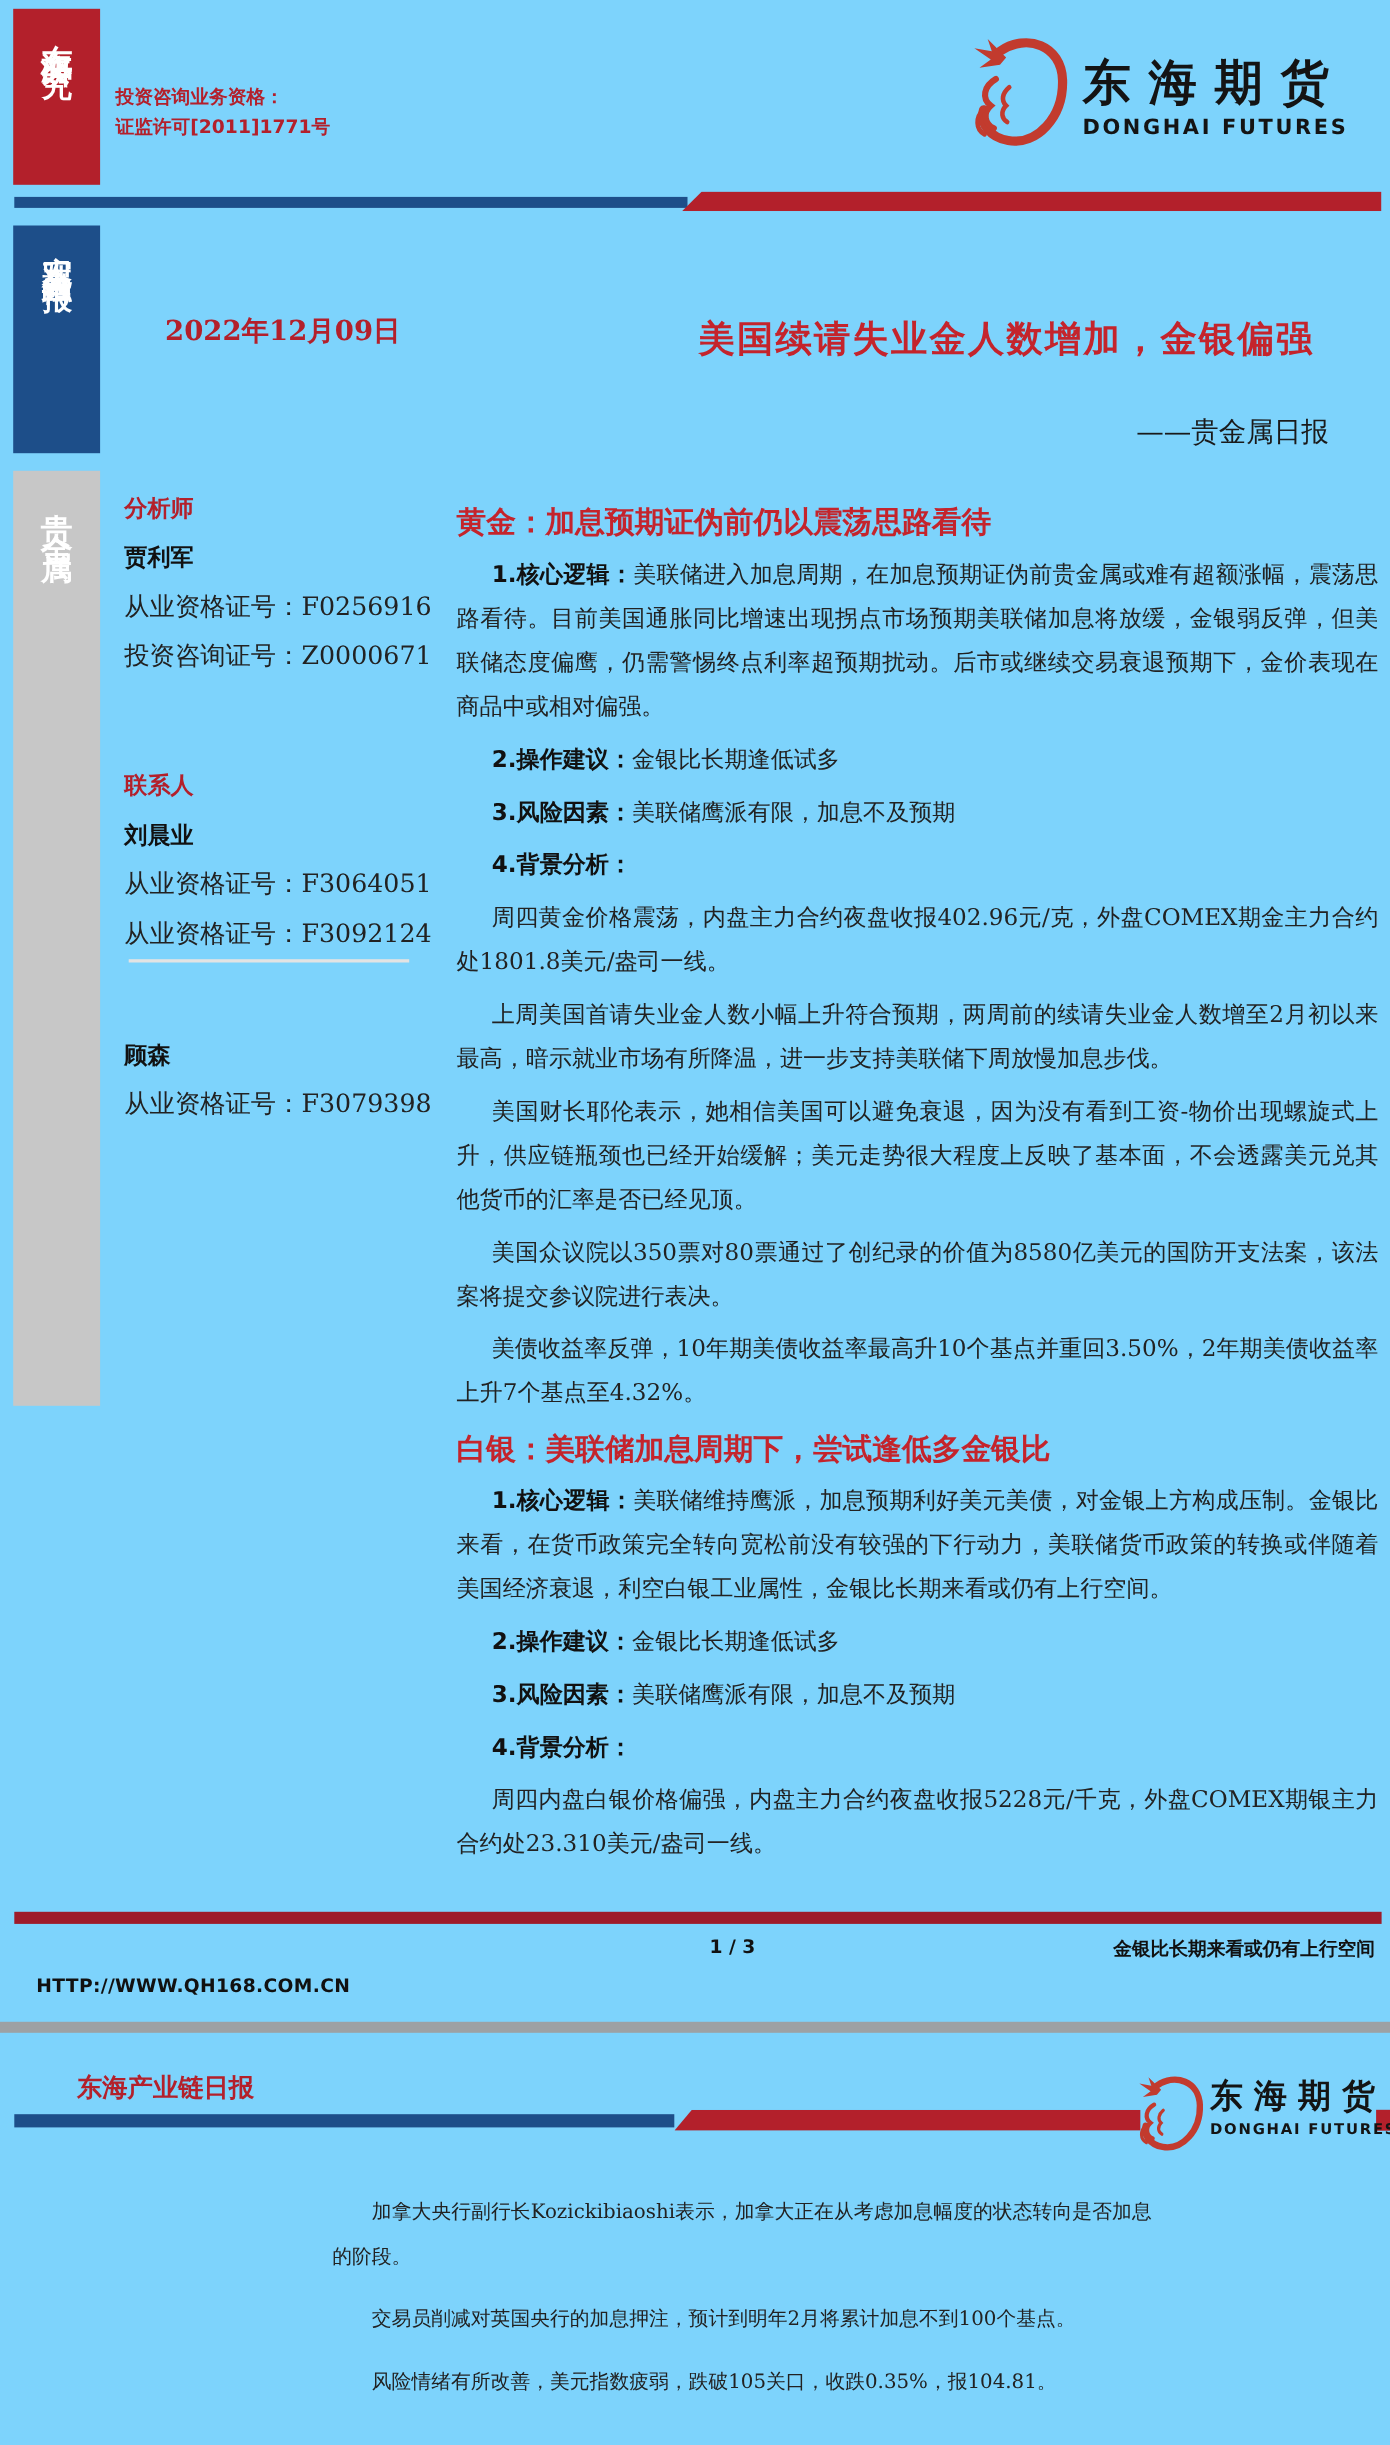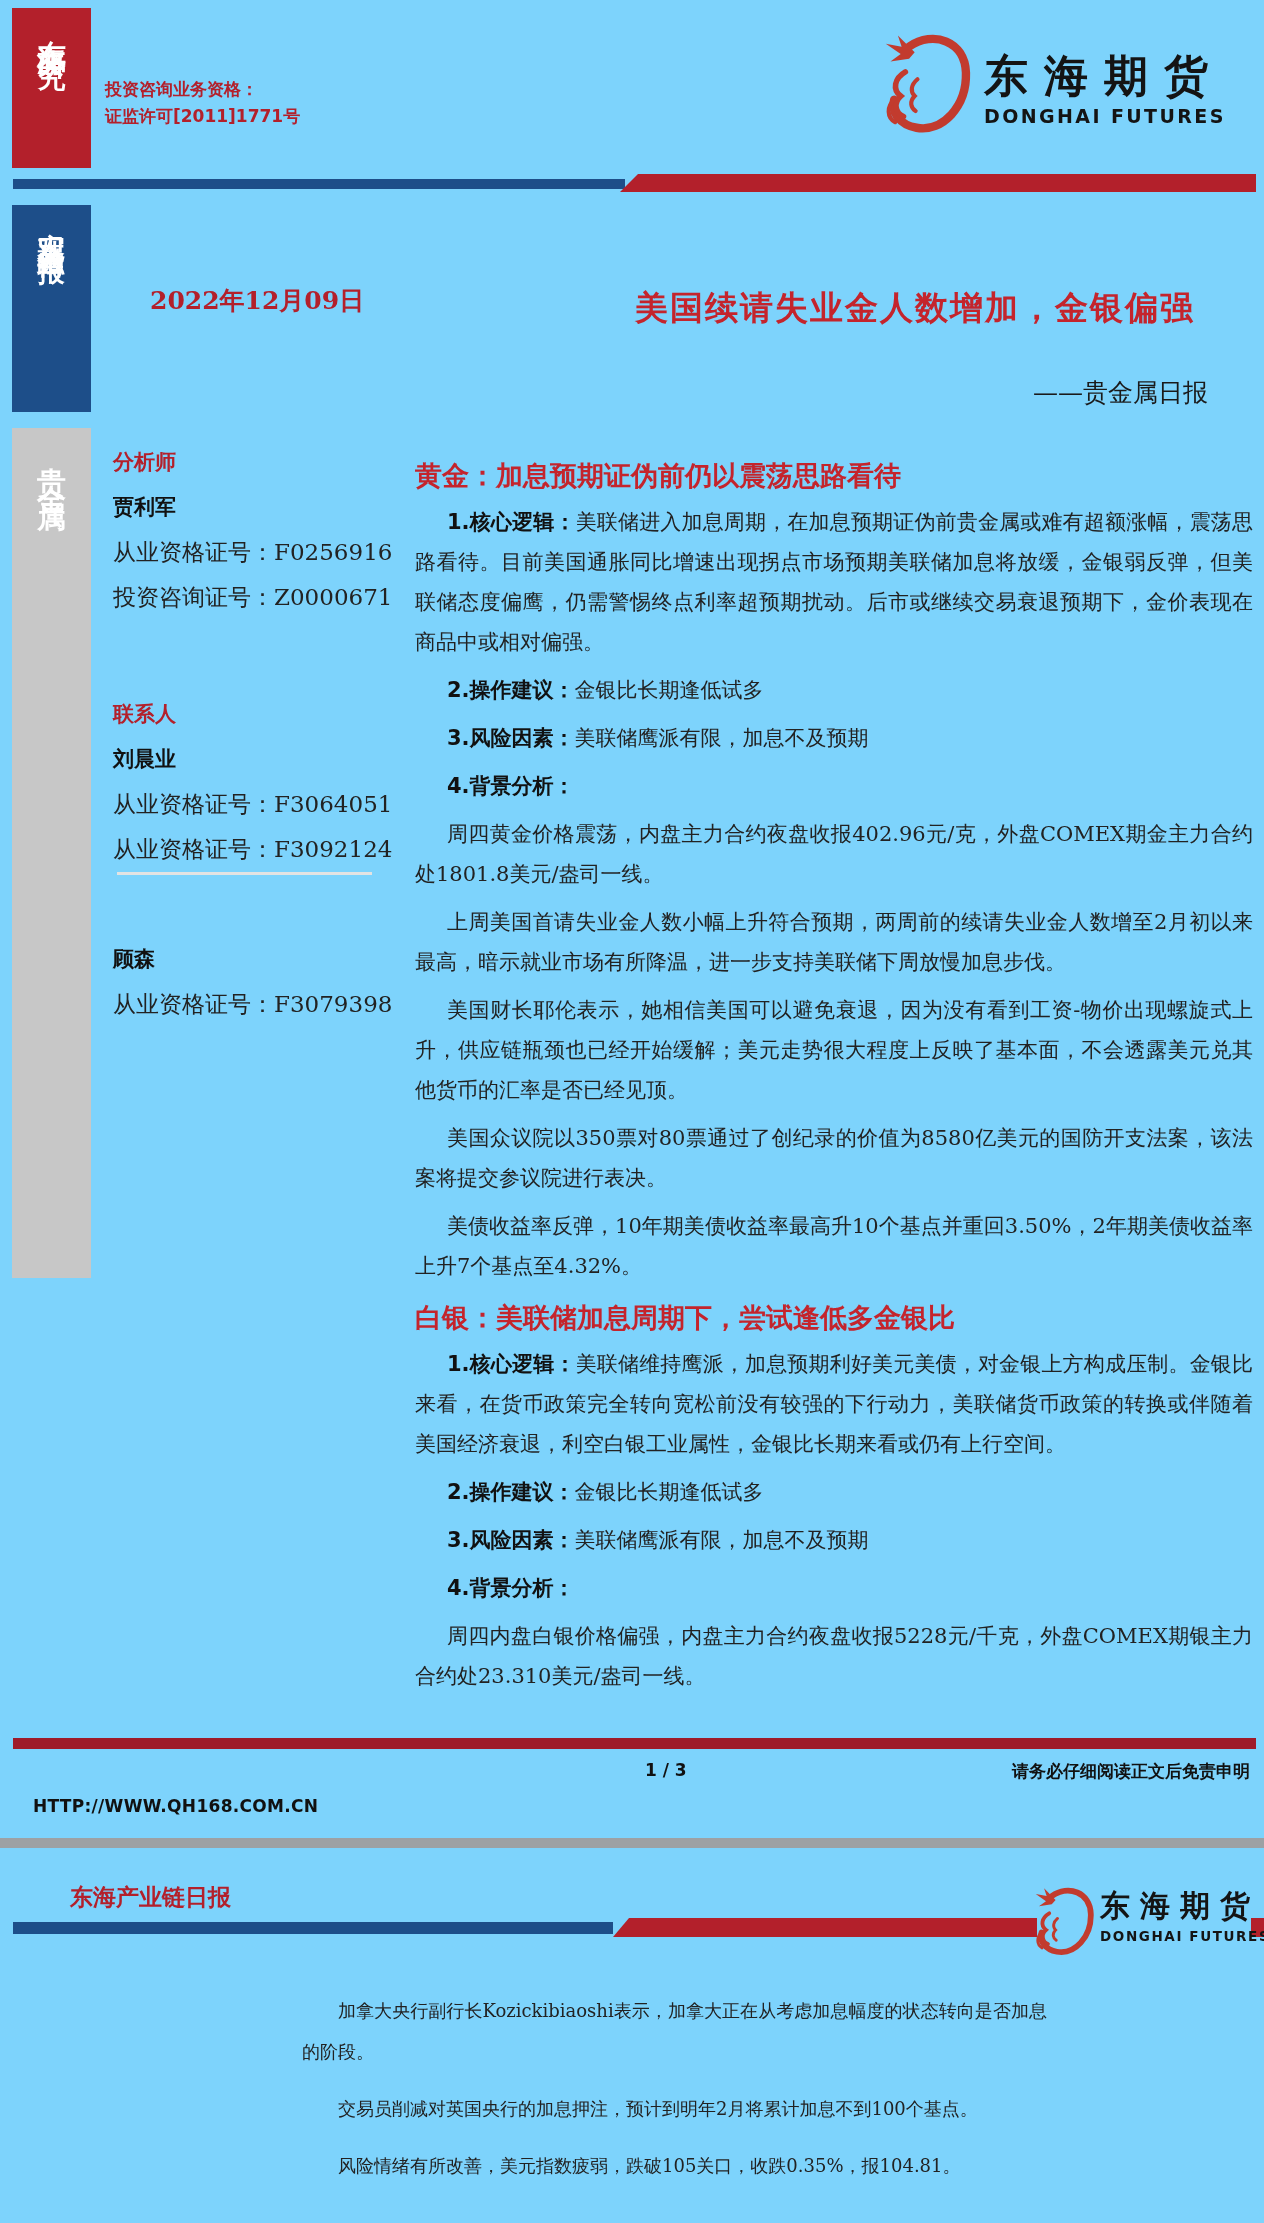--- a/index.html
+++ b/index.html
@@ -142,21 +142,21 @@
     <p class="para"><b>1.核心逻辑：</b><span>美联储维持鹰派，加息预期利好美元美债，对金银上方构成压制。金银比来看，在货币政策完全转向宽松前没有较强的下行动力，美联储货币政策的转换或伴随着美国经济衰退，利空白银工业属性，金银比长期来看或仍有上行空间。</span></p>
     <p class="para"><b>2.操作建议：</b><span>金银比长期逢低试多</span></p>
     <p class="para"><b>3.风险因素：</b><span>美联储鹰派有限，加息不及预期</span></p>
     <p class="para"><b>4.背景分析：</b></p>
     <p class="para">周四内盘白银价格偏强，内盘主力合约夜盘收报5228元/千克，外盘COMEX期银主力合约处23.310美元/盎司一线。</p>
   </div>
 
   <div class="foot-bar"></div>
   <div class="foot-url">HTTP://WWW.QH168.COM.CN</div>
   <div class="foot-page">1 / 3</div>
-  <div class="foot-notice">请务必仔细阅读正文后免责申明</div>
+  <div class="foot-notice">金银比长期来看或仍有上行空间</div>
 
   <div class="separator"></div>
 
   <div class="p2-title">东海产业链日报</div>
   <div class="bar-blue2"></div>
   <div class="bar-red2"></div>
   <div class="bar-nub2"></div>
 
   <svg class="dragon2" viewBox="0 0 100 118">
     <g fill="none" stroke="#c23b2e" stroke-linecap="round">

